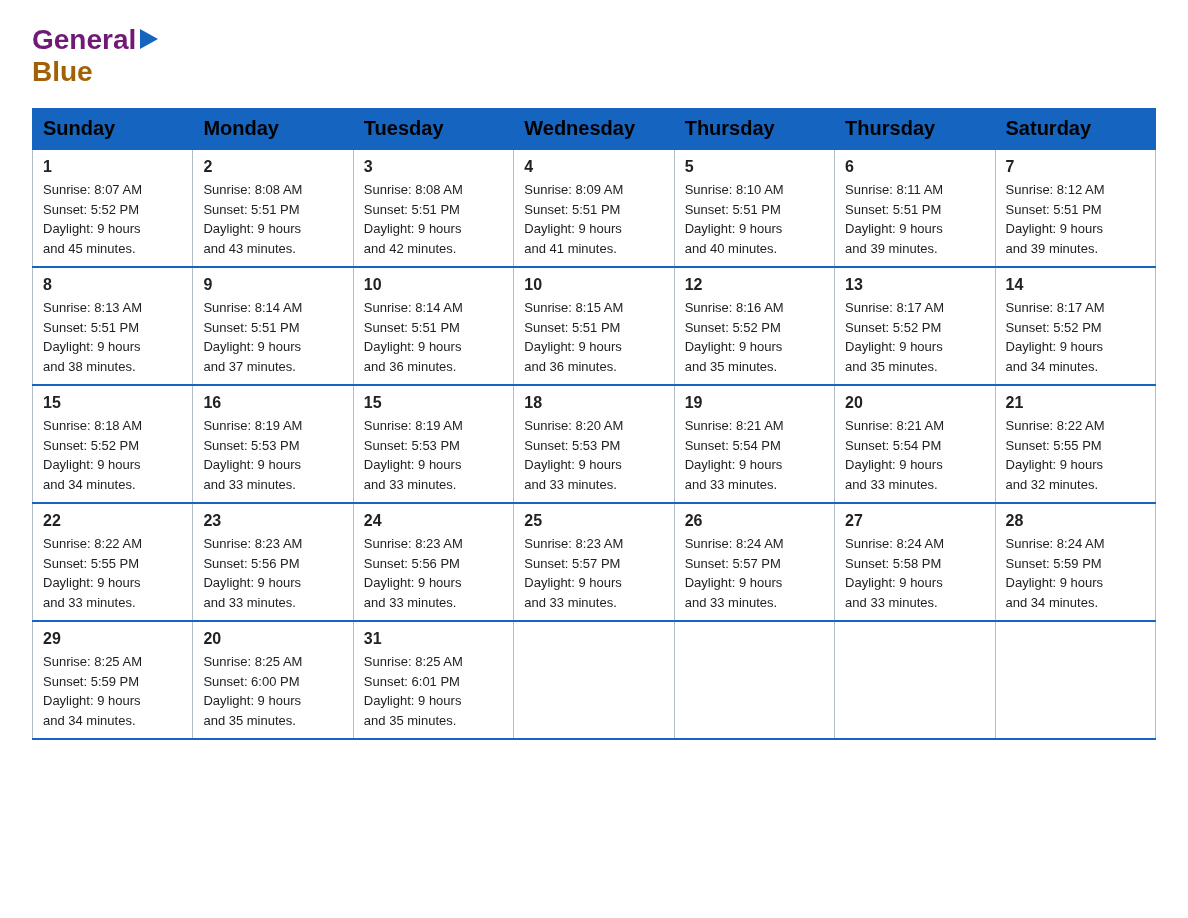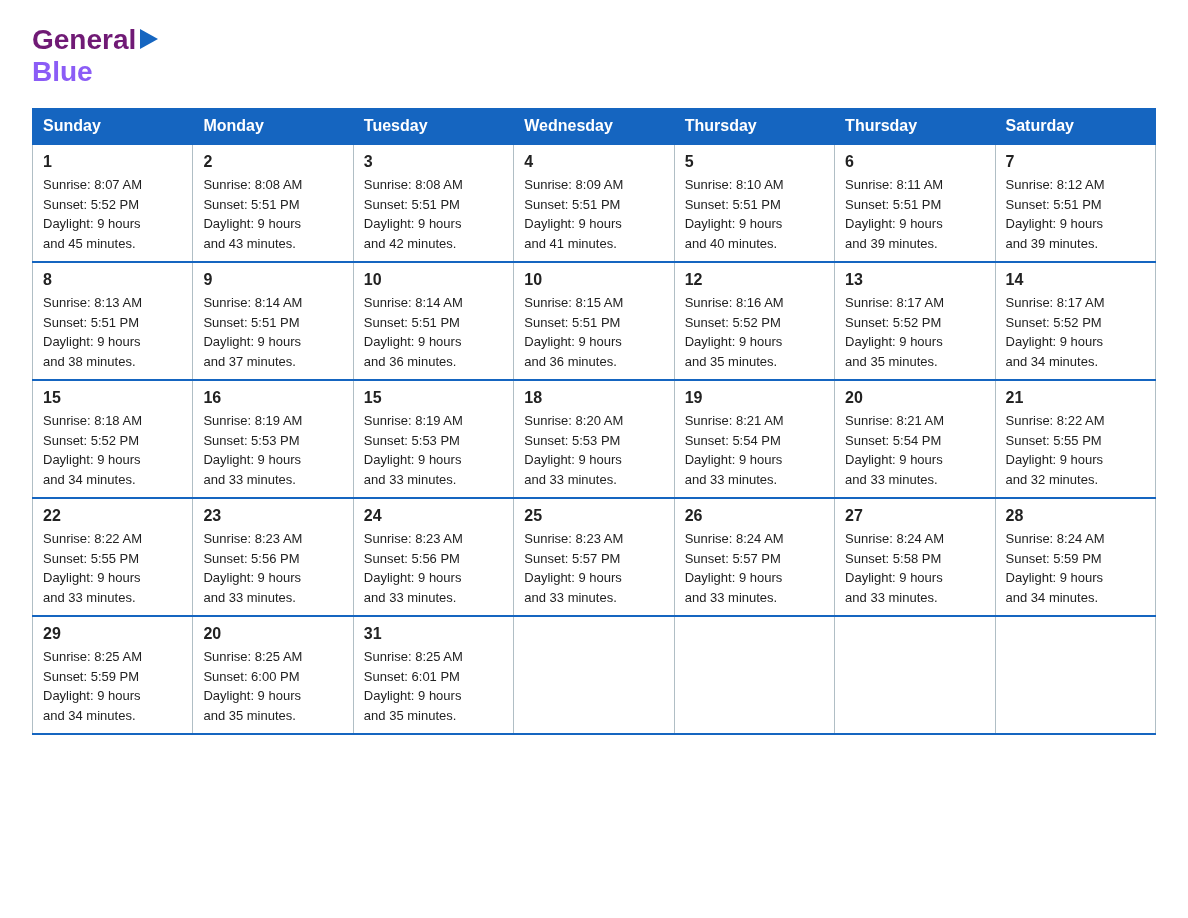--- a/index.html
+++ b/index.html
@@ -38,22 +38,22 @@
       color: #333;
       margin-top: 4px;
     }
     table {
       width: 100%;
       border-collapse: collapse;
       table-layout: fixed;
     }
     th {
       background-color: #1565c0;
-      color: #ffffff;
-      font-size: 16px;
+      color: #000000;
+      font-size: 20px;
       font-weight: bold;
       padding: 8px 10px;
       text-align: left;
       border: 1px solid #1565c0;
     }
     td {
       vertical-align: top;
       padding: 8px 10px;
       border: 1px solid #b0bec5;
       font-size: 13px;
@@ -84,21 +84,21 @@
   <div class="logo">
     <div class="logo-top-row">
       <span style="font-size:28px;font-weight:bold;color:#701a75;">General</span>
       <span style="display:inline-block;margin-left:4px;margin-top:2px;">
         <svg width="18" height="20" viewBox="0 0 18 20">
             <polygon points="0,0 18,10 0,20" fill="#1565c0"></polygon>
           </svg>
       </span>
     </div>
     <div>
-      <span style="font-size:28px;font-weight:bold;color:#8b5cf6;">Blue</span>
+      <span style="font-size:28px;font-weight:bold;color:#a16207;">Blue</span>
     </div>
   </div>
   <div class="title-section">
     <div class="month-title"></div>
     <div class="location"></div>
   </div>
 </div>
 
 <table>
   <thead>

